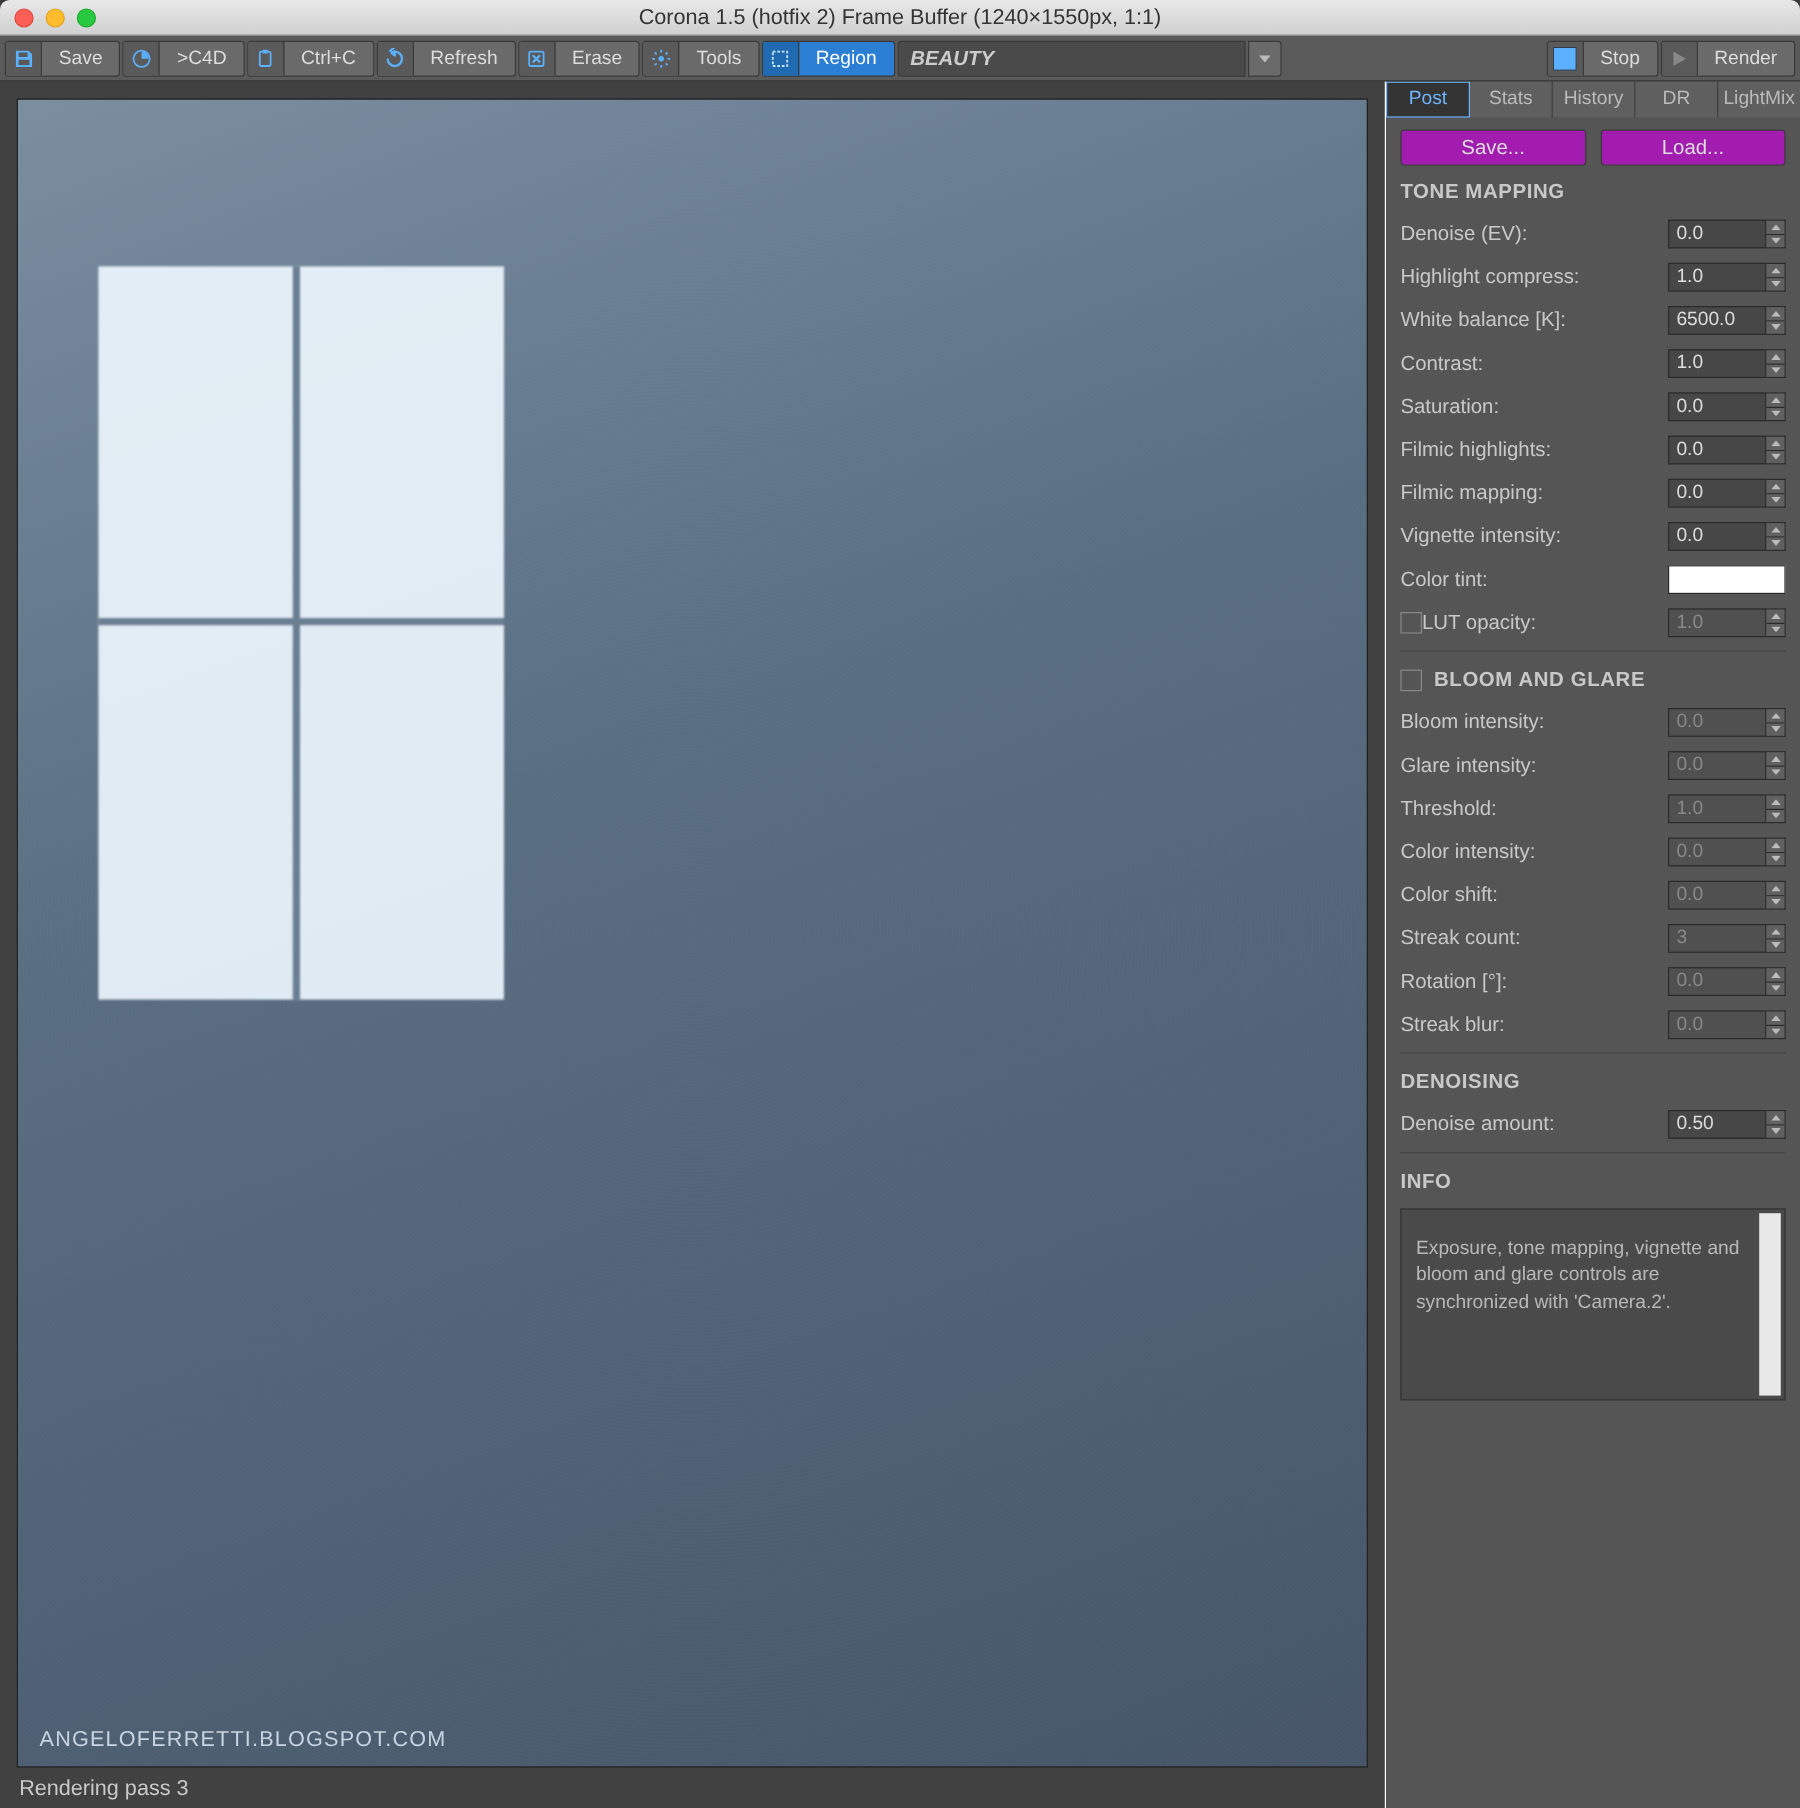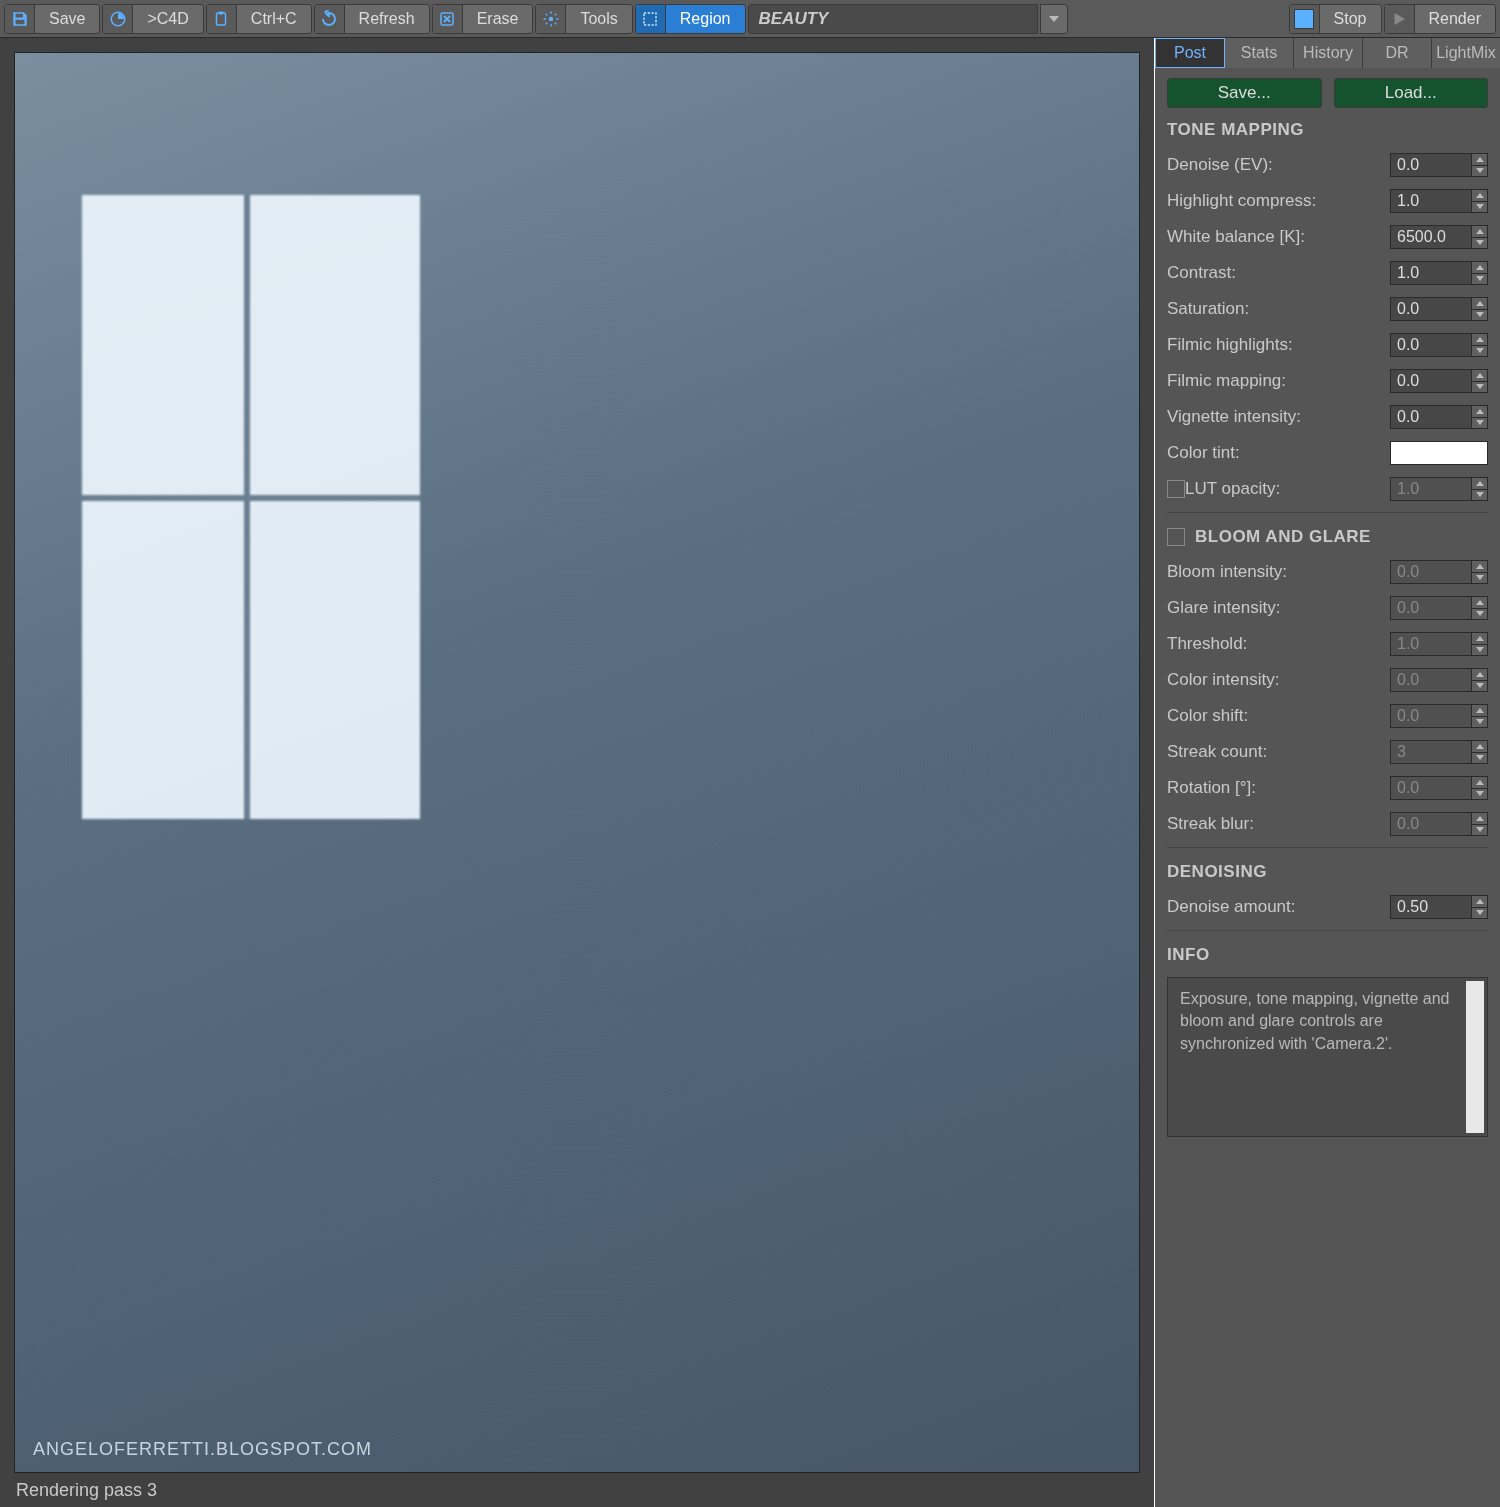--- a/index.html
+++ b/index.html
@@ -41,47 +41,55 @@
 .statusline { height: 34px; color: #c9c9c9; font-size: 18px; display:flex; align-items:center; padding-left: 2px;}
 
 
 .panel { width: 346px; background: #555; border-left: 1px solid #ffffff; display: flex; flex-direction: column; overflow-y: auto;}
 .tabs { display: flex; height: 30px; background: #4a4a4a; }
 .tab { flex: 1; display: flex; align-items: center; justify-content: center; color: #bbb; font-size: 16px; border-right: 1px solid #3a3a3a; cursor:pointer; background:#5f5f5f;}
 .tab:last-child { border-right: none;}
 .tab.active { background: #333; color: #6fb4ff; border: 1px solid #6fb4ff;}
 .panel-scroll { flex:1; overflow-y: auto; padding: 10px 12px 0 12px;}
 .btnrow { display: flex; gap: 12px; margin-bottom: 12px;}
-.pbtn { flex:1; height: 30px; background: #14532d; border: 1px solid #3a3a3a; color: #ddd; font-size: 17px; border-radius: 3px; cursor:pointer;}
+.pbtn { flex:1; height: 30px; background: #a21caf; border: 1px solid #3a3a3a; color: #ddd; font-size: 17px; border-radius: 3px; cursor:pointer;}
 .section-h { color: #c9c9c9; font-weight: bold; font-size: 17px; margin: 8px 0 12px 0; letter-spacing: 0.5px;}
 .section-h.withcb { display:flex; align-items:center; gap:10px;}
 .section-h .cb { width:18px; height:18px; border: 1px solid #888; background:#555; display:inline-block;}
 .row { display: flex; align-items: center; margin-bottom: 10px; height: 26px;}
 .row .rlabel { flex: 1; color: #c9c9c9; font-size: 17px;}
 .row .rlabel.withcb { display:flex; align-items:center; }
 .row .rlabel .cb { width:18px; height:18px; border: 1px solid #888; background:#555; display:inline-block;}
 .spinner { width: 98px; height: 24px; display: flex;}
 .spinner input { flex: 1; background: #474747; border: 1px solid #2a2a2a; color: #ddd; font-size: 16px; padding: 0 6px; min-width: 0;}
 .spinner input:disabled { color: #888; background:#505050;}
 .spinner .arrows { width: 16px; display:flex; flex-direction:column; border: 1px solid #2a2a2a; border-left:none;}
 .spinner .arrows span { flex:1; background:#606060; display:flex; align-items:center; justify-content:center; cursor:pointer;}
 .spinner .arrows span:first-child { border-bottom:1px solid #2a2a2a;}
 .spinner .arrows svg { width:8px; height:5px; fill:#bbb;}
 .colorbox { width: 98px; height: 24px; background: #fff; border: 1px solid #2a2a2a; cursor:pointer;}
-.infobox { background: #4a4a4a; border: 1px solid #333; padding: 10px 12px; color: #b8b8b8; font-size: 16px; line-height: 1.4; min-height: 160px; position:relative; margin-top:6px;}
+.infobox { background: #4a4a4a; border: 1px solid #333; padding: 22px 12px; color: #b8b8b8; font-size: 16px; line-height: 1.4; min-height: 160px; position:relative; margin-top:6px;}
 .infobox .sb { position:absolute; right:3px; top:3px; bottom:3px; width:18px; background:#e8e8e8;}
 hr.sep { border:none; border-top:1px solid #444; margin: 8px 0 14px 0;}
 
 ::-webkit-scrollbar { width: 0; }
 </style>
 </head>
 <body>
 
 <div class="window">
 
+  <div class="titlebar">
+    <div class="traffic">
+      <span class="t-close"></span>
+      <span class="t-min"></span>
+      <span class="t-max"></span>
+    </div>
+    <div class="title">Corona 1.5 (hotfix 2) Frame Buffer (1240×1550px, 1:1)</div>
+  </div>
 
   <div class="toolbar">
     <div class="tbtn">
       <span class="ico">
           <svg width="18" height="18" viewBox="0 0 24 24">
             <path fill="#5bb0ff" d="M3 3h14l4 4v14H3V3zm3 2v5h10V5H6zm0 8v6h12v-6H6z"></path>
           </svg>
         </span>
       <span class="lbl">Save</span>
     </div>

